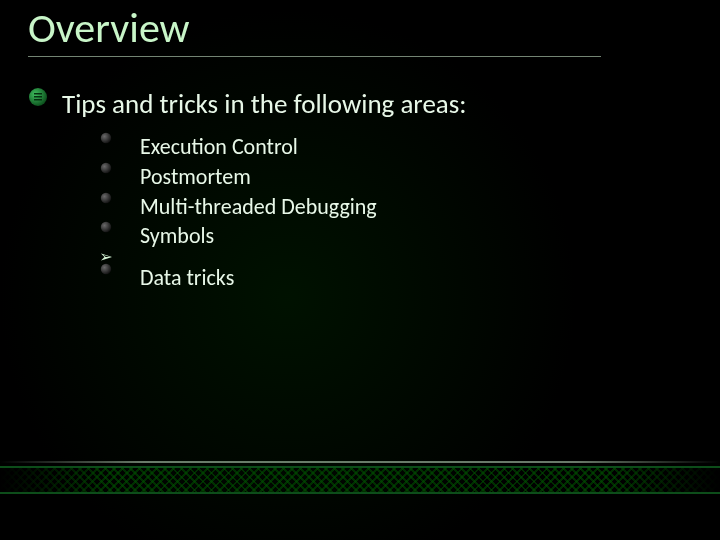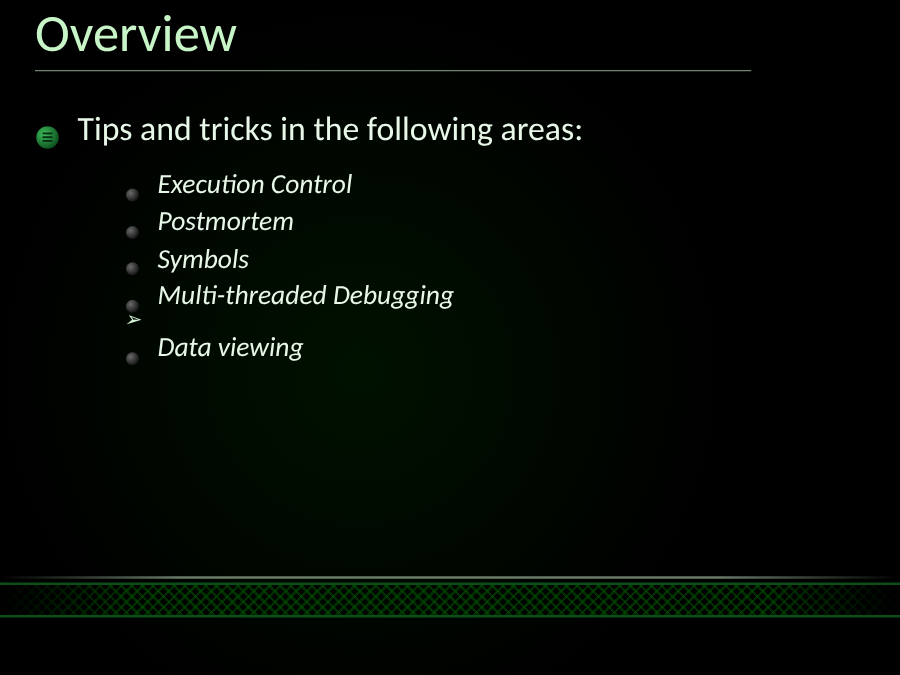--- a/index.html
+++ b/index.html
@@ -40,21 +40,21 @@
 
   .title-rule {
     border: none;
     border-top: 1px solid rgba(210, 240, 210, 0.55);
     margin: 0 0 30px 0;
     width: 100%;
   }
 
   .lead-row {
     display: flex;
-    align-items: flex-end;
+    align-items: flex-start;
     gap: 14px;
     margin-bottom: 12px;
   }
 
   .lead-bullet {
     flex: 0 0 auto;
     width: 20px;
     height: 20px;
     display: flex;
     align-items: center;
@@ -68,26 +68,25 @@
   }
 
   .sublist {
     margin: 0;
     padding: 0 0 0 72px;
     list-style: none;
   }
 
   .sublist li {
     display: flex;
-    align-items: flex-end;
-    gap: 14px;
+    align-items: flex-start;
+    gap: 28px;
     color: #e8f8e8;
     font-size: 22px;
     line-height: 1.35;
-    font-style: italic;
   }
 
   .sublist li.emph span.txt {
     font-weight: 700;
   }
 
   .sub-bullet-dot {
     width: 12px;
     height: 12px;
     flex: 0 0 auto;
@@ -188,38 +187,38 @@
         </svg>
       </span>
       <span class="txt">Postmortem</span>
     </li>
     <li>
       <span class="sub-bullet-dot">
         <svg width="12" height="12" viewBox="0 0 12 12">
           <circle cx="6" cy="6" r="5.2" fill="url(#d0)"></circle>
         </svg>
       </span>
+      <span class="txt">Multi-threaded Debugging</span>
+    </li>
+    <li>
+      <span class="sub-bullet-dot">
+        <svg width="12" height="12" viewBox="0 0 12 12">
+          <circle cx="6" cy="6" r="5.2" fill="url(#d0)"></circle>
+        </svg>
+      </span>
       <span class="txt">Symbols</span>
-    </li>
-    <li>
-      <span class="sub-bullet-dot">
-        <svg width="12" height="12" viewBox="0 0 12 12">
-          <circle cx="6" cy="6" r="5.2" fill="url(#d0)"></circle>
-        </svg>
-      </span>
-      <span class="txt">Multi-threaded Debugging</span>
     </li>
     <li class="emph">
       <span class="sub-bullet-arrow">➢</span>
     </li>
     <li>
       <span class="sub-bullet-dot">
         <svg width="12" height="12" viewBox="0 0 12 12">
           <circle cx="6" cy="6" r="5.2" fill="url(#d0)"></circle>
         </svg>
       </span>
-      <span class="txt">Data viewing</span>
+      <span class="txt">Data tricks</span>
     </li>
   </ul>
 
 </div>
 
 <div class="footer-band"></div>
 
 </body></html>

